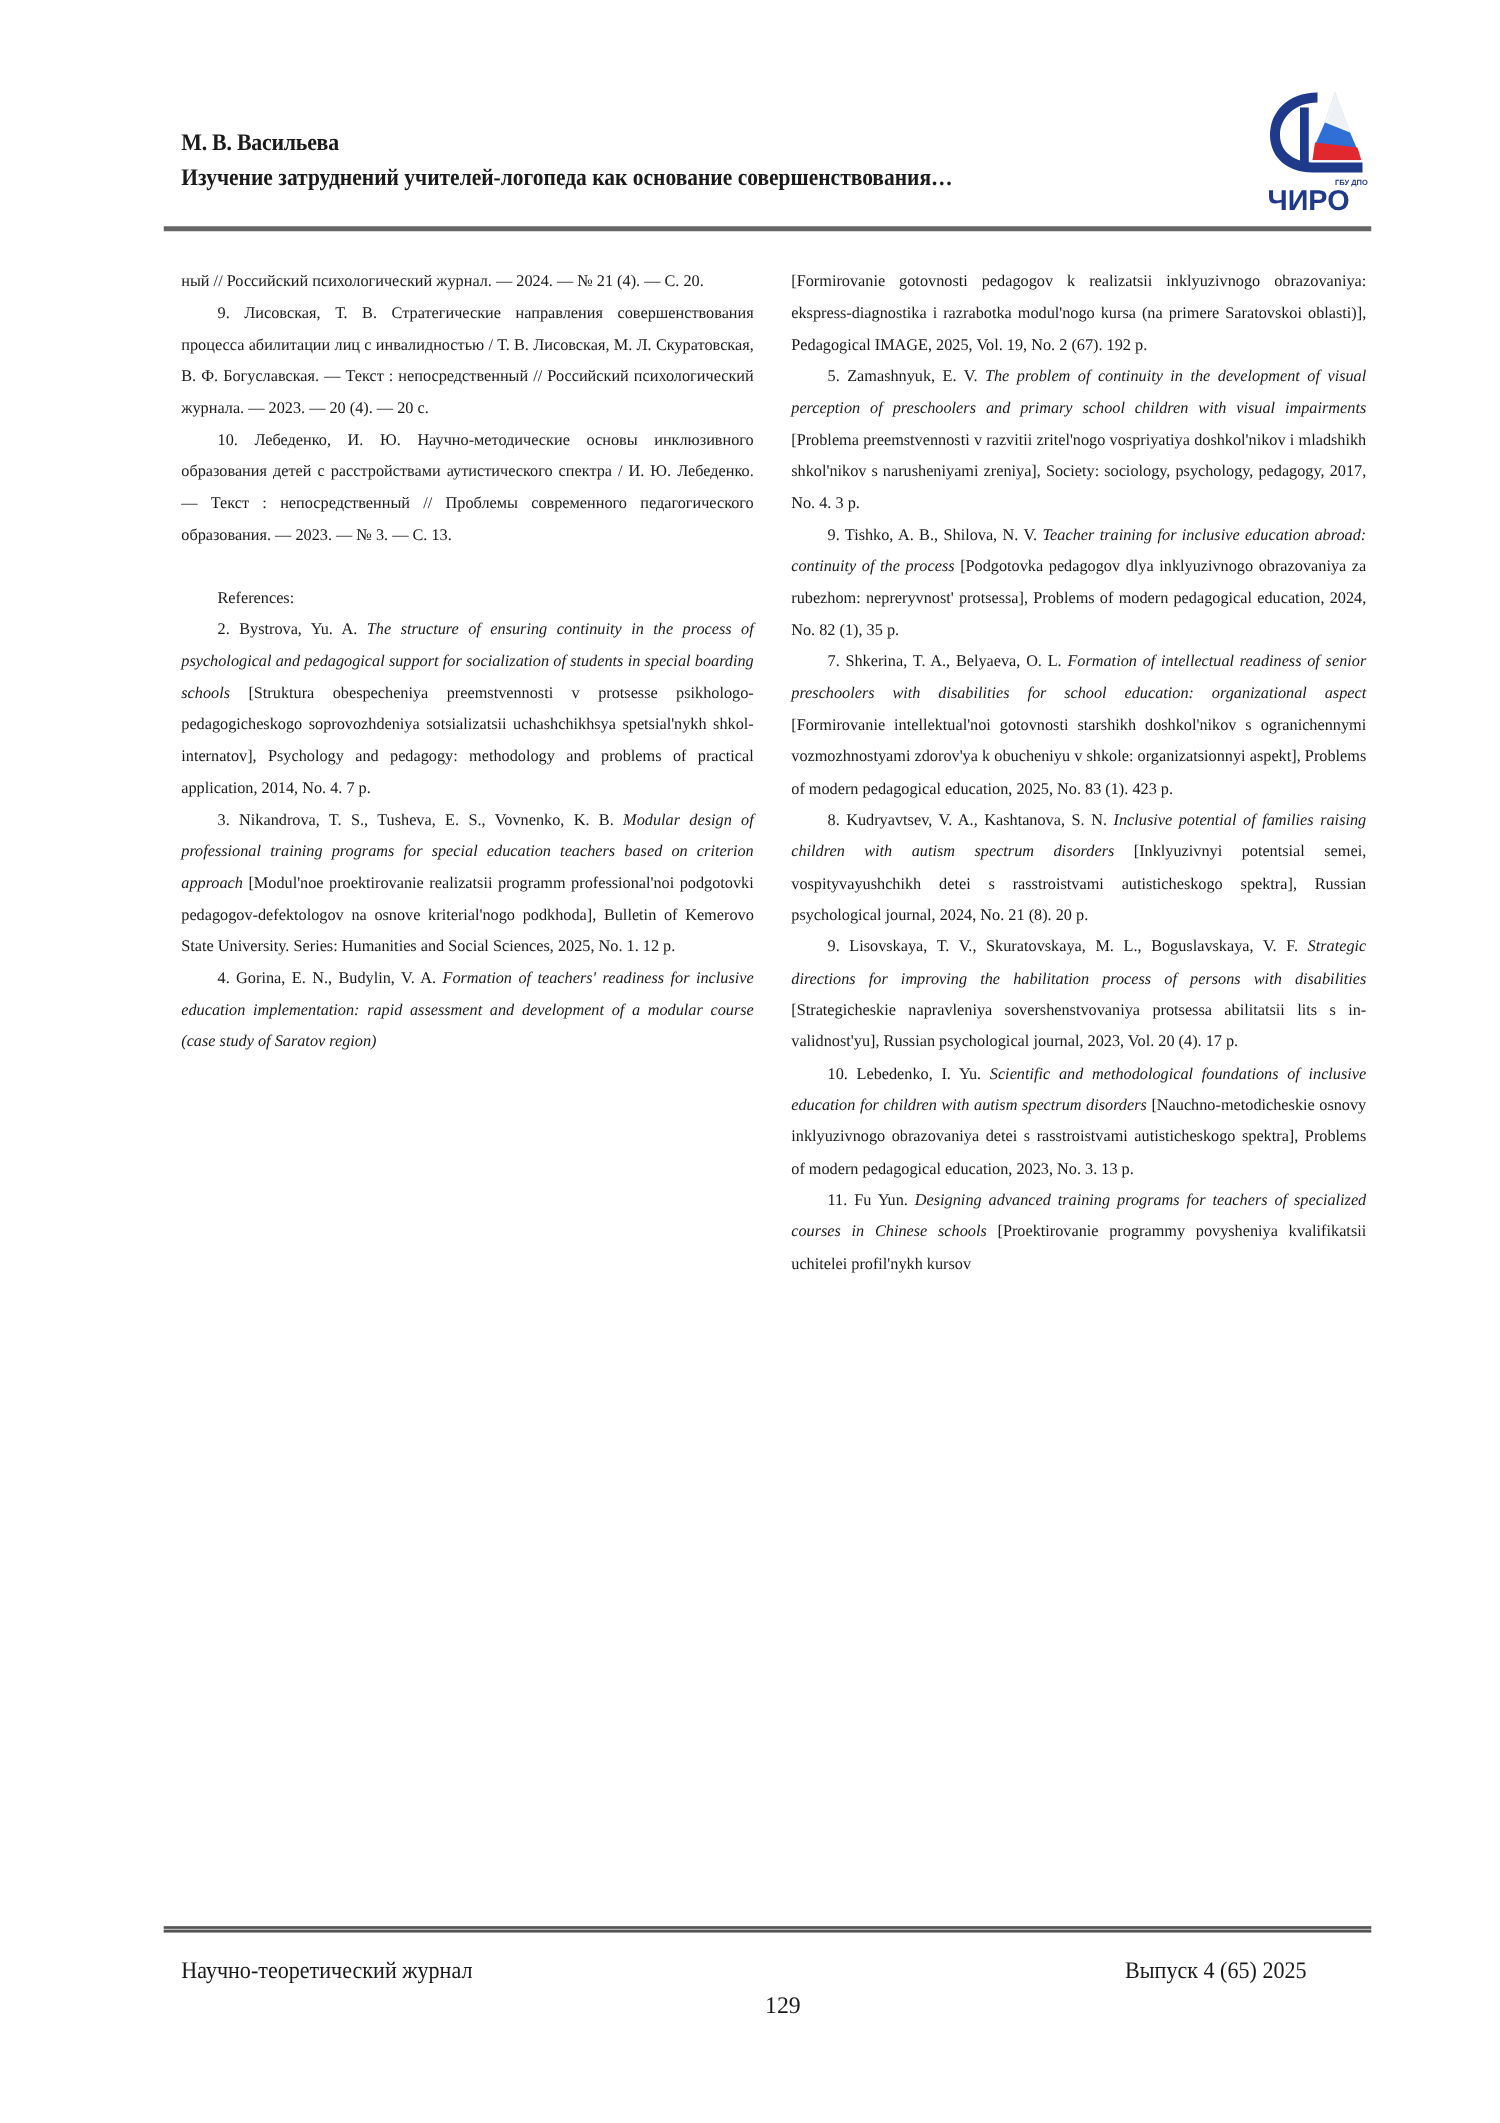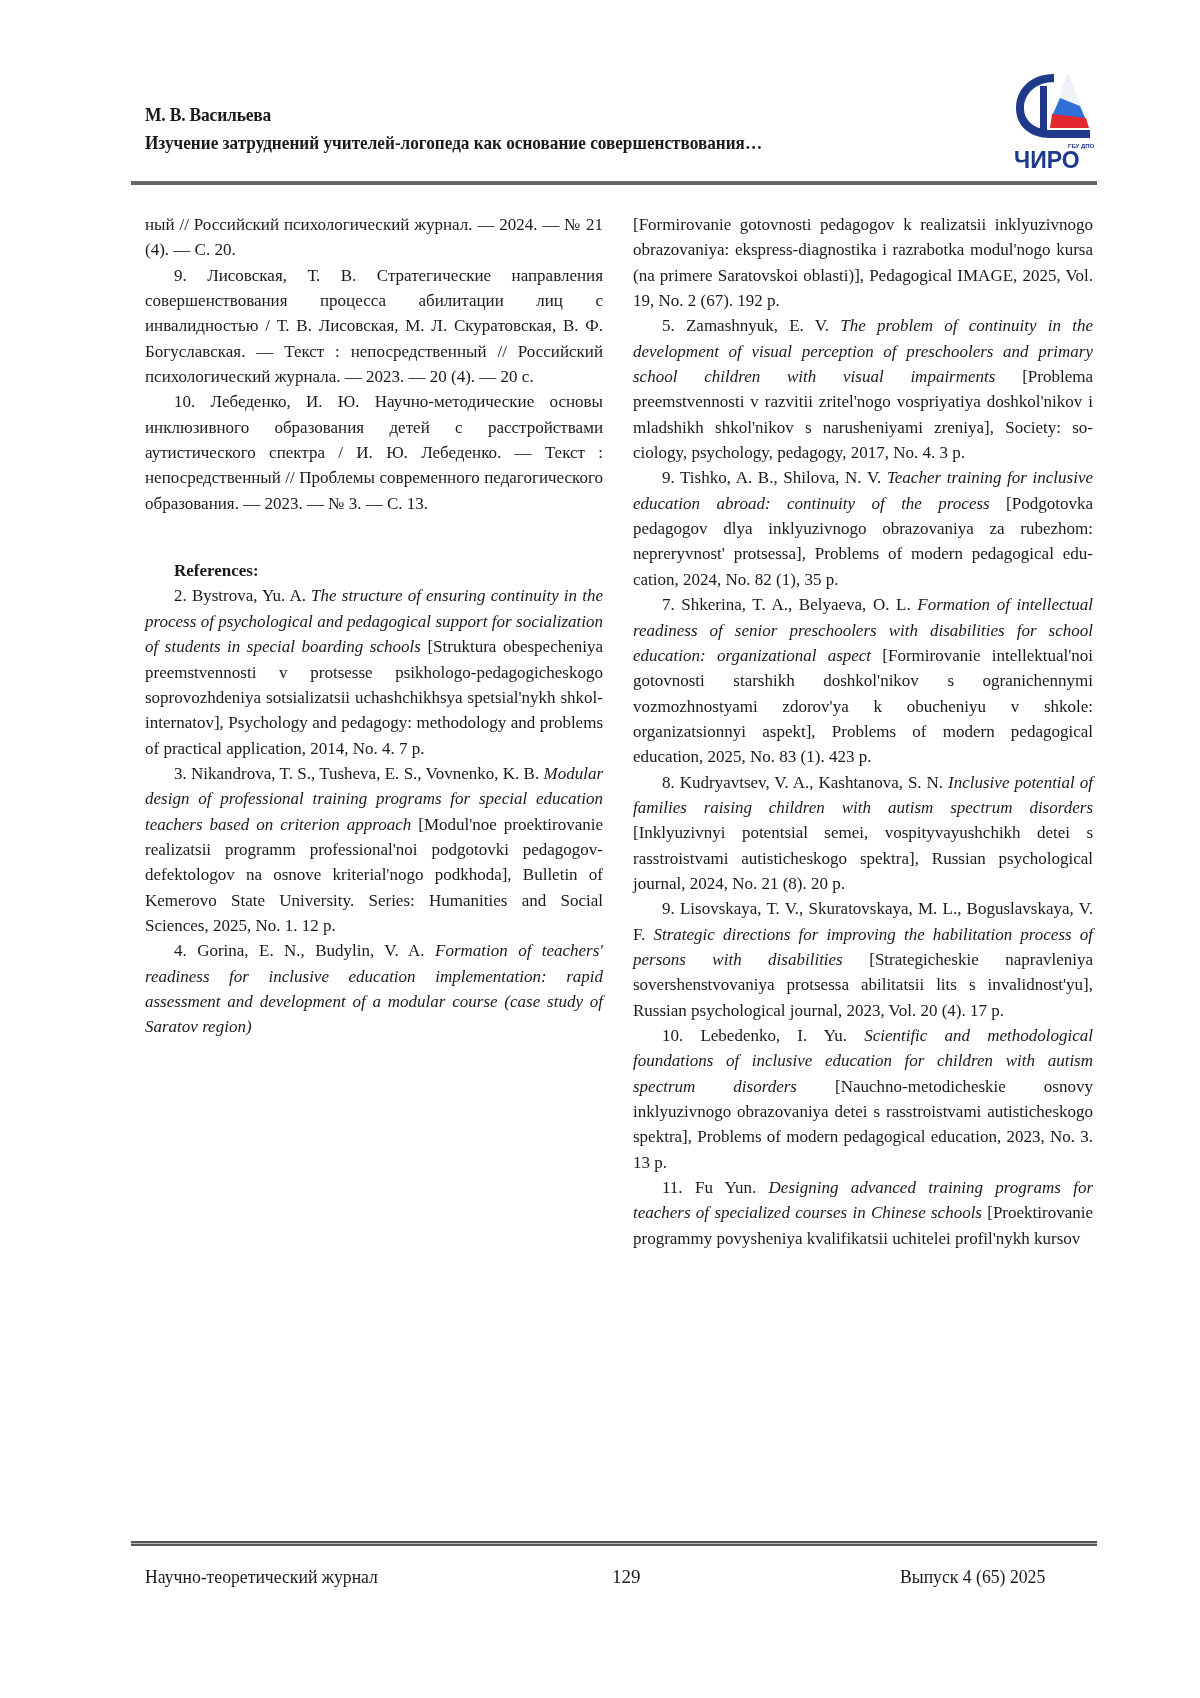--- a/index.html
+++ b/index.html
@@ -7,31 +7,31 @@
          font-family: "Liberation Serif", "DejaVu Serif", serif; color: #1a1a1a; }
   .header-author { position: absolute; left: 145px; top: 104px; font-size: 19px; font-weight: bold;
                    letter-spacing: -0.2px; transform: scaleX(0.92); transform-origin: left top; }
   .header-title { position: absolute; left: 145px; top: 132px; font-size: 19px; font-weight: bold;
                   white-space: nowrap; transform: scaleX(0.905); transform-origin: left top; }
   .logo { position: absolute; left: 1010px; top: 68px; width: 85px; height: 105px; }
   .rule-top { position: absolute; left: 131px; top: 181px; width: 966px; height: 4px; background: #666; }
   .rule-bottom { position: absolute; left: 131px; top: 1541px; width: 966px; height: 5px;
                  border-top: 2px solid #555; border-bottom: 2px solid #555; box-sizing: border-box;
                  background: #bbb; }
-  .col { position: absolute; top: 212px; font-size: 17px; line-height: 25.35px; text-align: justify;
+  .col { position: absolute; top: 212px; font-size: 13px; line-height: 25.35px; text-align: justify;
          hyphens: manual; }
   .col-left { left: 145px; width: 458px; }
   .col-right { left: 633px; width: 460px; }
   .para { margin: 0; text-indent: 0; }
   .para.ind { text-indent: 29px; }
-  .refs-heading { font-weight: bold; text-indent: 29px; margin-top: 42px; }
+  .refs-heading { font-weight: normal; text-indent: 29px; margin-top: 25px; }
   i { }
   .footer { position: absolute; top: 1566px; font-size: 19px; white-space: nowrap; }
   .footer-left { left: 145px; transform: scaleX(0.93); transform-origin: left top; }
-  .footer-center { left: 612px; }
+  .footer-center { left: 612px; margin-top: 28px; }
   .footer-right { left: 900px; transform: scaleX(0.93); transform-origin: left top; }
 </style>
 </head>
 <body>
 
 <div>
   <div class="header-author">М. В. Васильева</div>
   <div class="header-title">Изучение затруднений учителей-логопеда как основание совершенствования…</div>
   <div class="logo">
     <svg viewBox="0 0 85 105" width="85" height="105">

